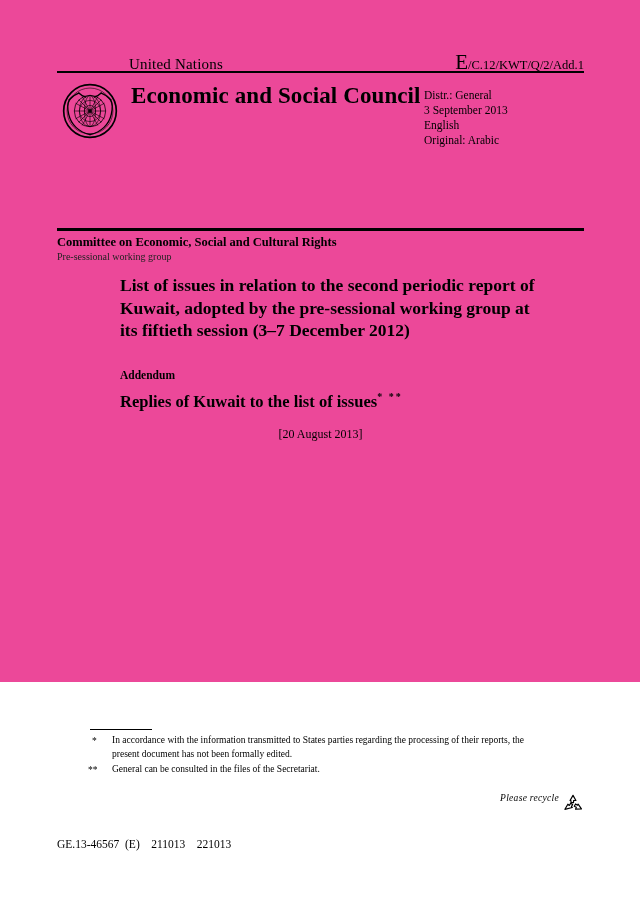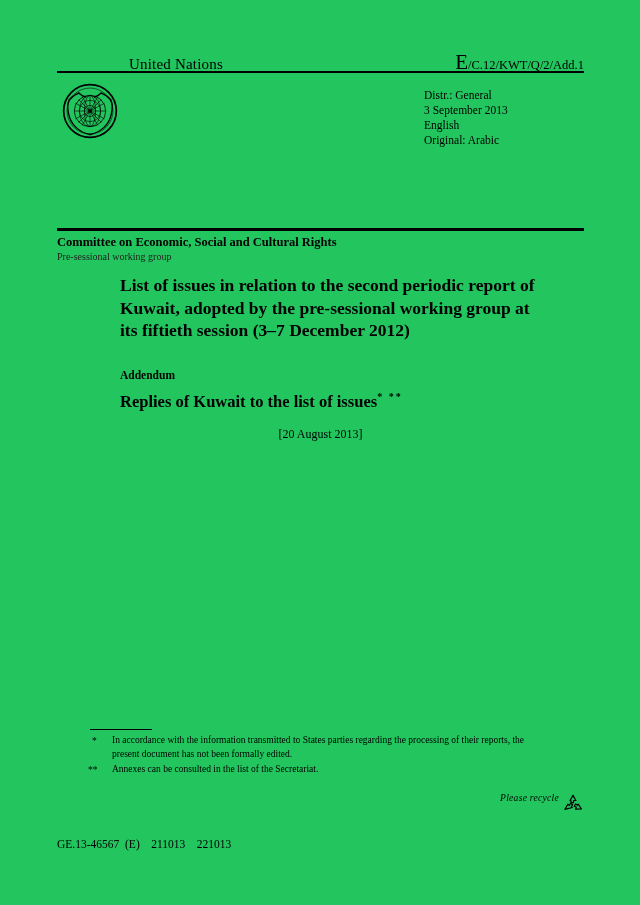--- a/index.html
+++ b/index.html
@@ -12,22 +12,22 @@
     height: 905px;
     position: relative;
     font-family: "Liberation Serif", serif;
     color: #000;
     overflow: hidden;
   }
   .page {
     position: absolute;
     left: 0; top: 0;
     width: 640px;
-    height: 905px;
-    background: #22c55e;
+    height: 682px;
+    background: #ec4899;
     text-decoration: underline;
   }
 
   
   .hdr-row {
     position: absolute;
     left: 57px;
     top: 50px;
     width: 527px;
     display: flex;
@@ -251,20 +251,21 @@
         <path d="M50 92 C30 88 16 74 12 56 M12 56 C9 44 10 36 13 30"></path>
         <path d="M50 92 C70 88 84 74 88 56 M88 56 C91 44 90 36 87 30"></path>
         <path d="M13 30 C18 24 24 20 30 18"></path>
         <path d="M87 30 C82 24 76 20 70 18"></path>
         <path d="M30 18 C34 22 38 24 42 25"></path>
         <path d="M70 18 C66 22 62 24 58 25"></path>
       </g>
     </svg>
   </div>
 
+  <div class="org-title">Economic and Social Council</div>
 
   <div class="distr-block">
     <div>Distr.: General</div>
     <div>3 September 2013</div>
     <div>English</div>
     <div>Original: Arabic</div>
   </div>
 
   <div class="hdr-rule-bottom"></div>
 
@@ -277,21 +278,21 @@
   <div class="date-line">[20 August 2013]</div>
 
   <div class="fn-rule"></div>
   <div class="footnotes">
     <div class="fn">
       <span class="mark">*</span>
       <span>In accordance with the information transmitted to States parties regarding the processing of their reports, the present document has not been formally edited.</span>
     </div>
     <div class="fn">
       <span class="mark two">**</span>
-      <span>Annexes can be consulted in the list of the Secretariat.</span>
+      <span>General can be consulted in the files of the Secretariat.</span>
     </div>
   </div>
 
   <div class="footer-code">GE.13-46567  (E)    211013    221013</div>
   <div class="recycle">
     <span class="recycle-text">Please recycle</span>
     <span class="recycle-mark">
       <svg viewBox="0 0 24 24" width="22" height="22" aria-hidden="true">
         <g fill="none" stroke="#000" stroke-width="1.3" stroke-linejoin="round">
           <path d="M12 2.6 L15.2 8.2 L12.6 8.2 L12.6 10.4 L9.8 10.4 L9.8 8.2 L8.8 8.2 Z"></path>

